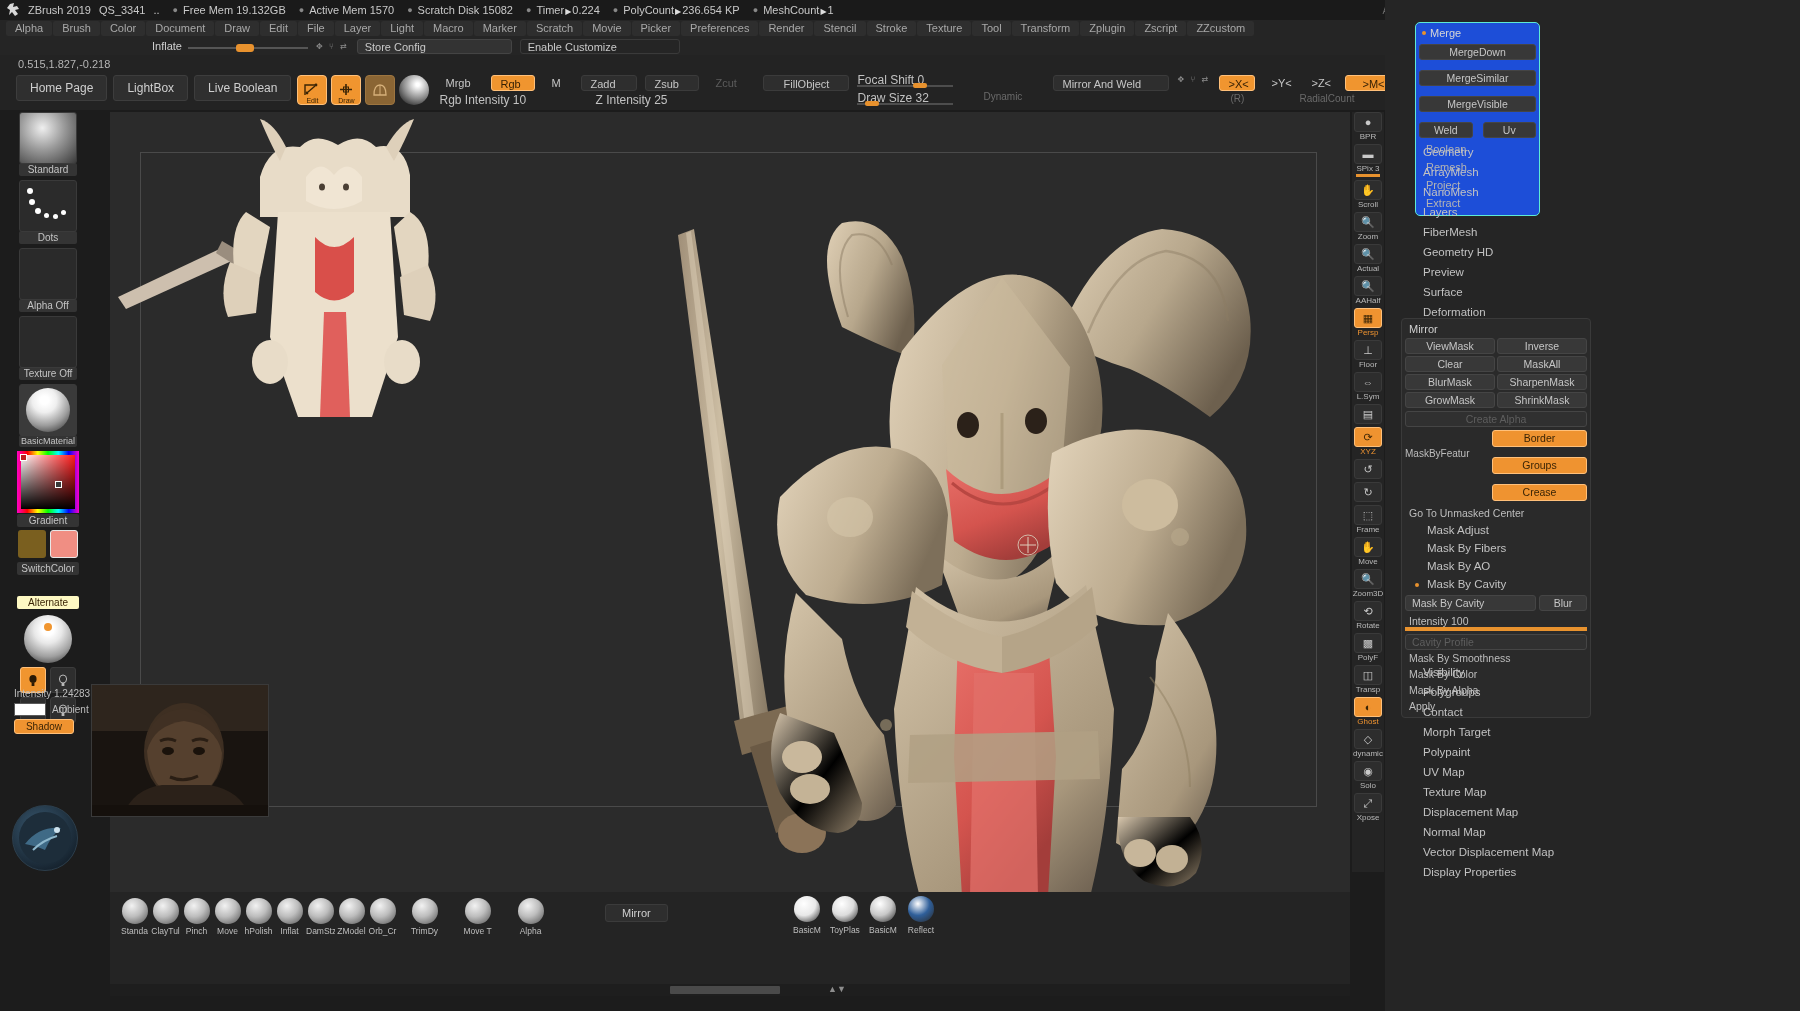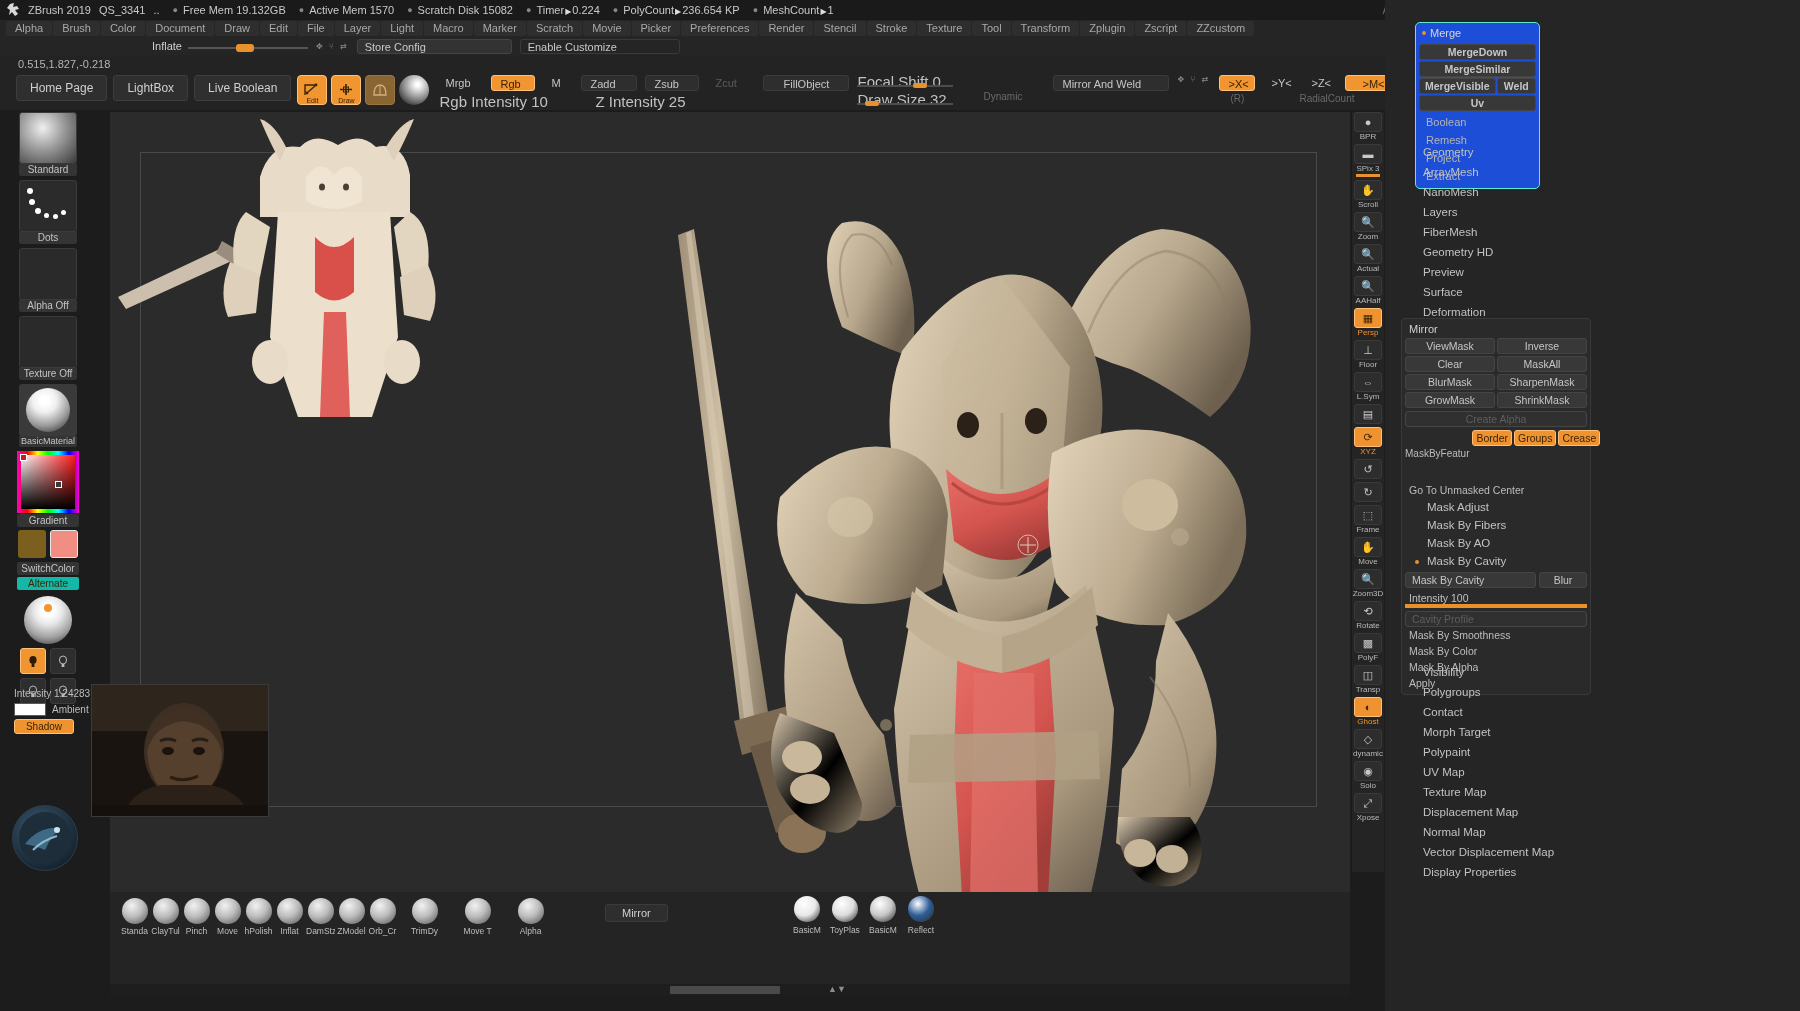--- a/index.html
+++ b/index.html
@@ -98,21 +98,21 @@
   .minibtn {
     font-size:11px; color:#c6c6c6; padding:1px 8px; border-radius:3px; height:16px; line-height:14px;
     background:transparent; white-space:nowrap;
   }
   .minibtn.box { background:#2e2e2e; border:1px solid #3b3b3b; }
   .minibtn.active { background:#f0952f; border:1px solid #ffc07a; color:#331f04; }
   .minibtn.off { color:#5c5c5c; }
   .sl-small { position:relative; width:96px; height:13px; font-size:10px; color:#c2c2c2; }
   .sl-small .strack { position:absolute; left:0; bottom:1px; width:100%; height:2px; background:#4d4d4d; }
   .sl-small .sknob { position:absolute; bottom:0; width:14px; height:5px; background:#e8922e; border-radius:2px; }
-  .txt-mini { font-size:15px; color:#c2c2c2; white-space:nowrap; }
+  .txt-mini { font-size:12px; color:#c2c2c2; white-space:nowrap; }
   .txt-dim { font-size:10px; color:#6a6a6a; white-space:nowrap; }
   .stats { position:absolute; right:150px; top:22px; font-size:11px; color:#bdbdbd; line-height:20px; }
 
   
   .left-shelf { position:absolute; left:8px; top:112px; width:80px; }
   .shelf-cell { position:relative; width:58px; margin:0 auto 4px auto; }
   .shelf-thumb {
     width:58px; height:52px; background:#2c2c2c; border:1px solid #3a3a3a;
     border-radius:3px; position:relative; overflow:hidden;
   }
@@ -214,21 +214,21 @@
   .rpanel {
     position:absolute; left:1385px; top:0px; width:415px; height:1011px;
     background:#252525; overflow:hidden;
   }
   .rp-box {
     position:absolute; left:30px; top:22px; width:125px;
     background:#1d4ed8; border:1px solid #5eead4; border-radius:5px; padding:3px 2px;
   }
   .rp-title { font-size:11px; color:#d6d6d6; padding:1px 4px 3px 12px; position:relative; }
   .rp-title .dotm { position:absolute; left:4px; top:5px; width:4px; height:4px; border-radius:50%; background:#e8922e; }
-  .rp-grid { display:flex; flex-wrap:wrap; gap:1px; padding:2px 1px;font-weight:bold; }
+  .rp-grid { display:flex; flex-wrap:wrap; gap:10px; padding:2px 1px; }
   .rp-btn {
     background:#383838; border:1px solid #454545; border-radius:3px;
     font-size:10.5px; color:#c6c6c6; padding:1px 5px; height:16px; line-height:13px; text-align:center;
   }
   .rp-row {
     font-size:11px; color:#b4b4b4; padding:3px 4px 3px 8px; border-radius:2px;
   }
   .rp-menu { position:absolute; left:16px; top:140px; width:380px; }
   .rp-menu .mi { font-size:11.5px; color:#c2c2c2; padding:4px 0 4px 22px; }
   .mask-box {
@@ -511,21 +511,21 @@
       </div>
       <span class="cp-mark" style="left:3px;top:3px;background:#c02020;border-color:#fff;"></span>
     </div>
     <div class="shelf-cap" style="width:62px;margin:1px auto 0 auto;">Gradient</div>
 
     <div class="swatches">
       <span class="sw" id="sw-main" style="background: rgb(122, 95, 31);"></span>
       <span class="sw" id="sw-sec" style="border: 1px solid rgb(232, 232, 232); background: rgb(240, 142, 131);"></span>
     </div>
     <div class="shelf-cap" style="width:62px;margin:4px auto 0 auto;">SwitchColor</div>
-    <div class="shelf-cap" style="width:62px;margin:2px auto 0 auto;background:#14b8a6;color:#3a2405;">Alternate</div>
+    <div class="shelf-cap" style="width:62px;margin:21px auto 0 auto;background:#fef9c3;color:#3a2405;">Alternate</div>
 
     <div class="lightball">
         <span class="lp"></span>
       </div>
     <div class="lightrow">
       <span class="lightbtn on">
         <svg class="bulb" viewBox="0 0 10 13">
             <ellipse cx="5" cy="5" rx="3.6" ry="4" fill="#2b1a05"></ellipse>
             <rect x="3.6" y="9" width="2.8" height="3" fill="#2b1a05"></rect>
           </svg>
@@ -924,21 +924,21 @@
           <span class="mb-btn">Clear</span>
           <span class="mb-btn">MaskAll</span>
           <span class="mb-btn">BlurMask</span>
           <span class="mb-btn">SharpenMask</span>
           <span class="mb-btn">GrowMask</span>
           <span class="mb-btn">ShrinkMask</span>
         </div>
       <div class="mb-btn full dis" style="margin-top:3px;">Create Alpha</div>
       <div style="display:flex;margin-top:3px;gap:3px;">
         <span style="font-size:10px;color:#bdbdbd;width:84px;line-height:48px;">MaskByFeatur</span>
-        <span style="display:flex;flex-direction:row;gap:2px;flex:1;" id="mbfbtns">
+        <span style="display:flex;flex-direction:column;gap:10px;flex:1;" id="mbfbtns">
             <span class="mb-btn or full">Border</span>
             <span class="mb-btn or full">Groups</span>
             <span class="mb-btn or full">Crease</span>
           </span>
       </div>
       <div class="mb-lbl" style="margin-top:4px;">Go To Unmasked Center</div>
       <div id="maskrows">
           <div class="rp-item"><span>Mask Adjust</span></div>
           <div class="rp-item"><span>Mask By Fibers</span></div>
           <div class="rp-item"><span>Mask By AO</span></div>

